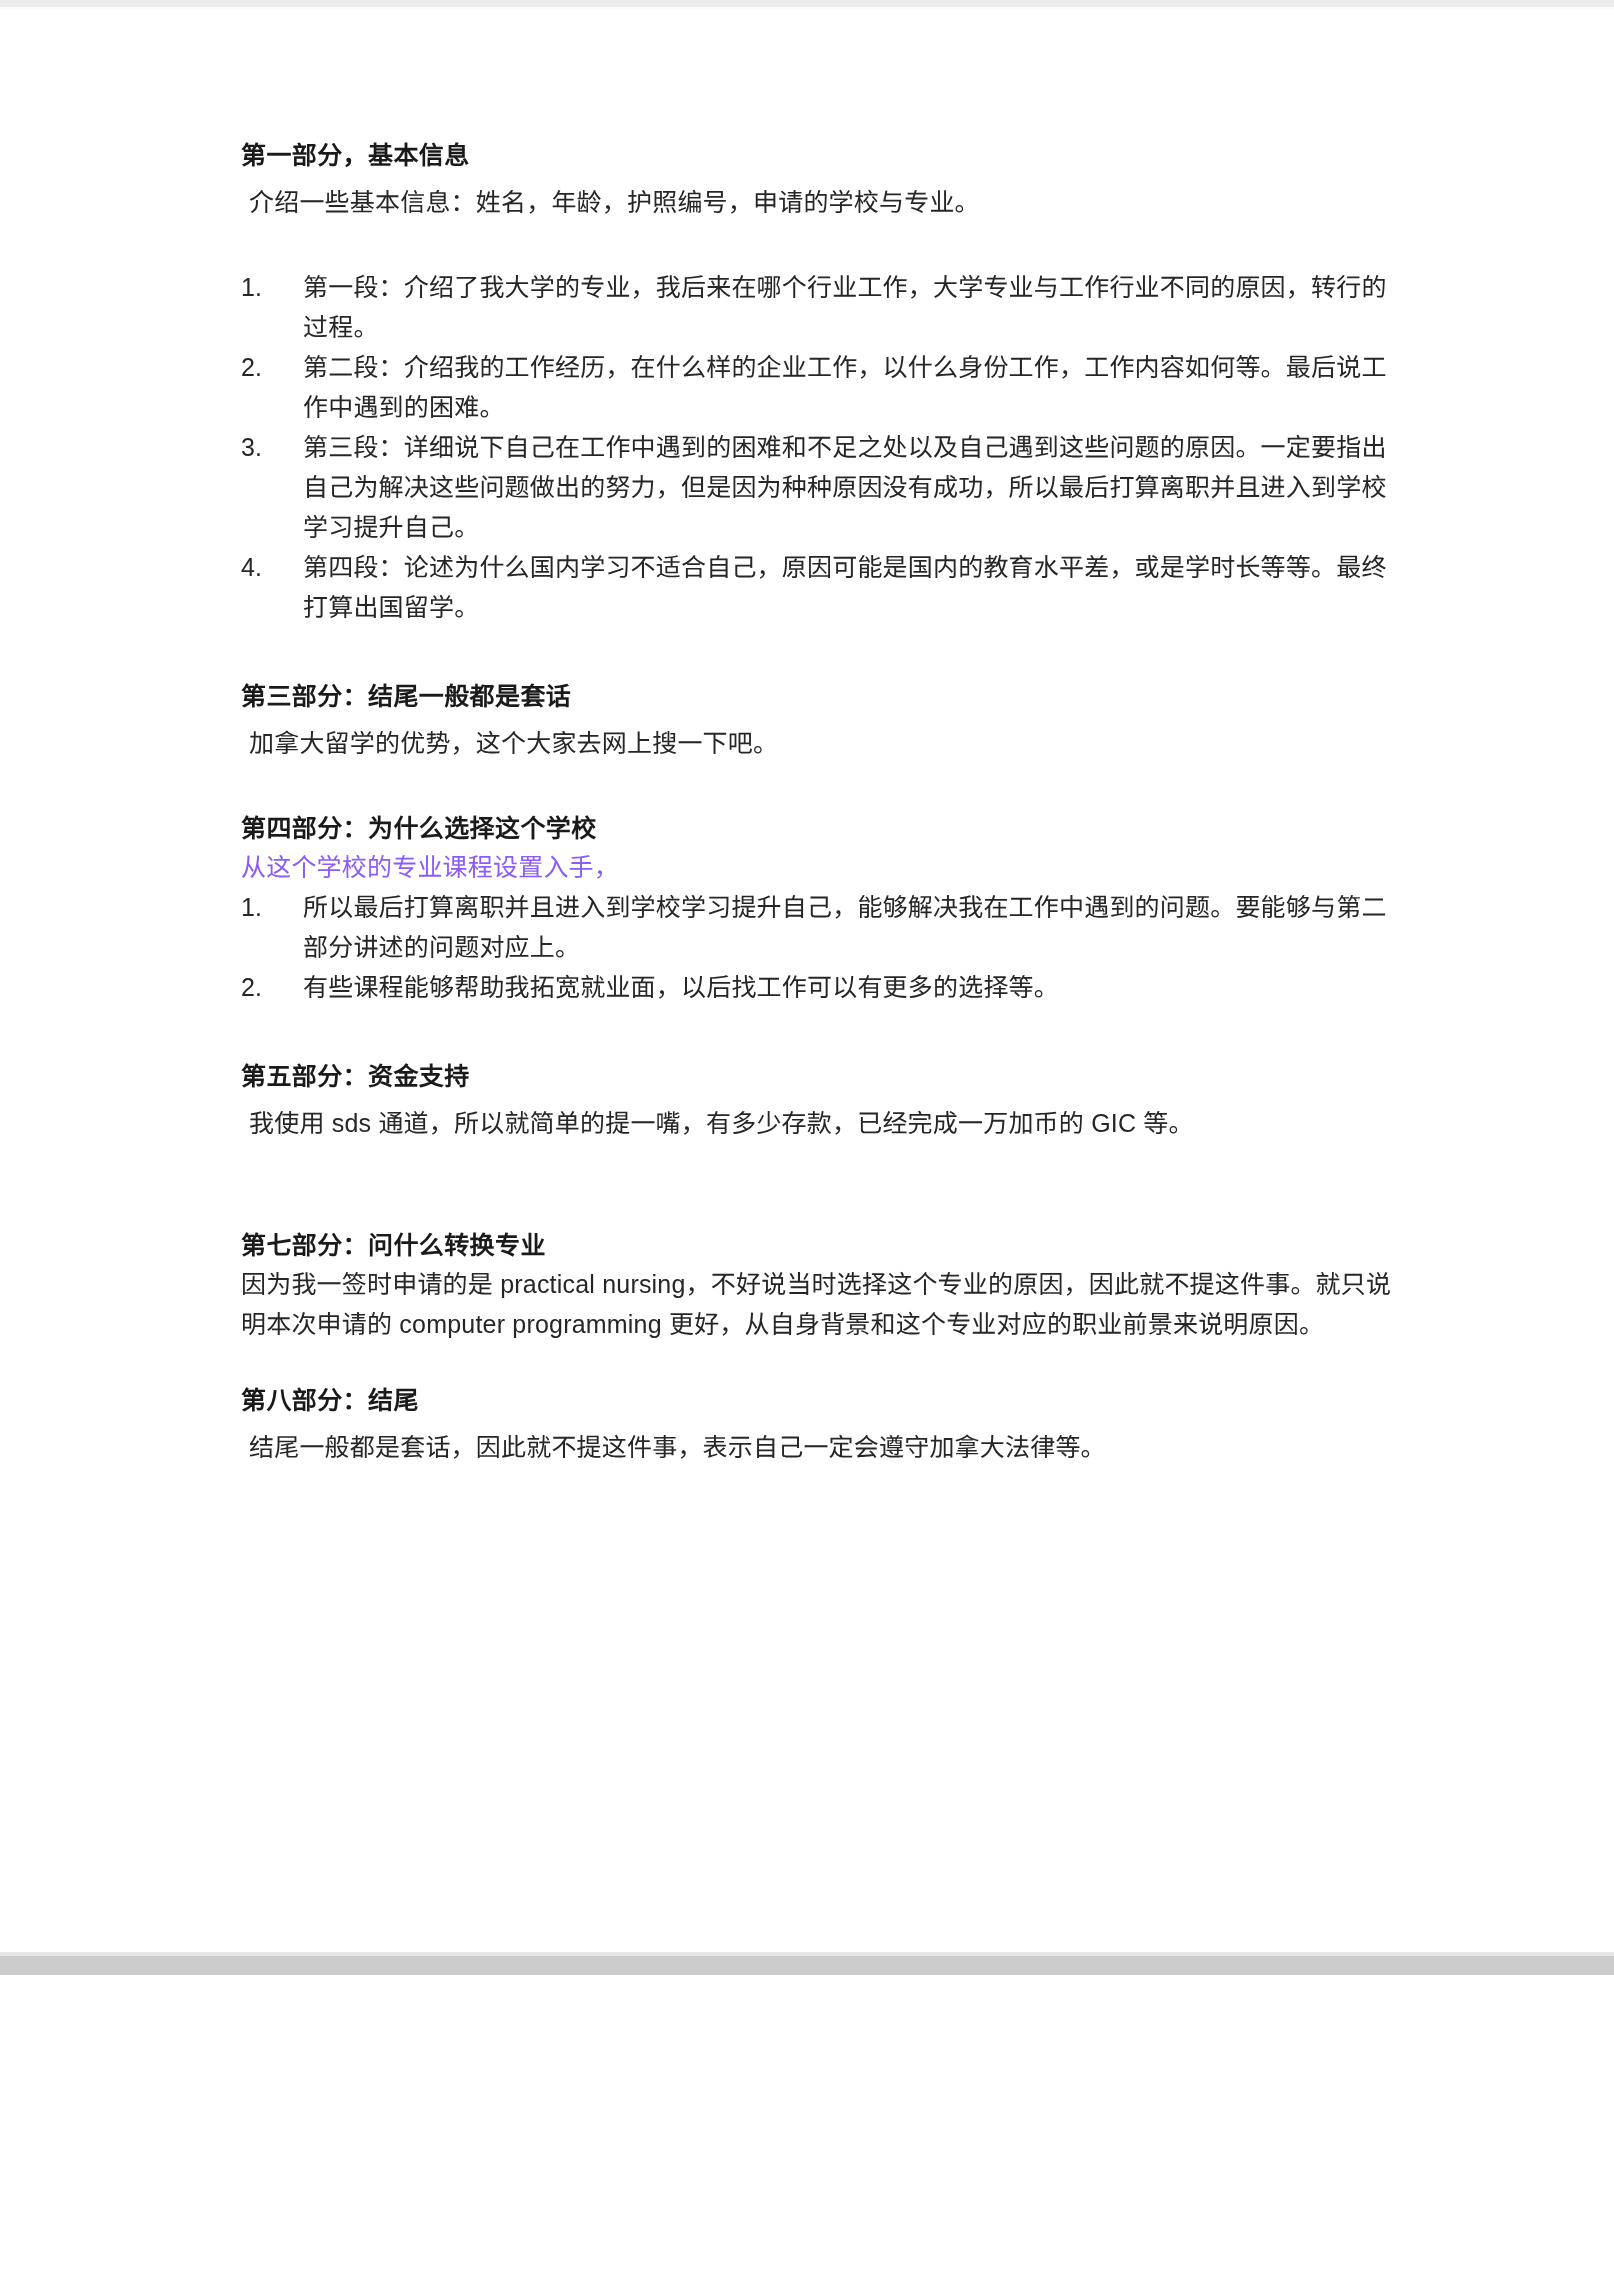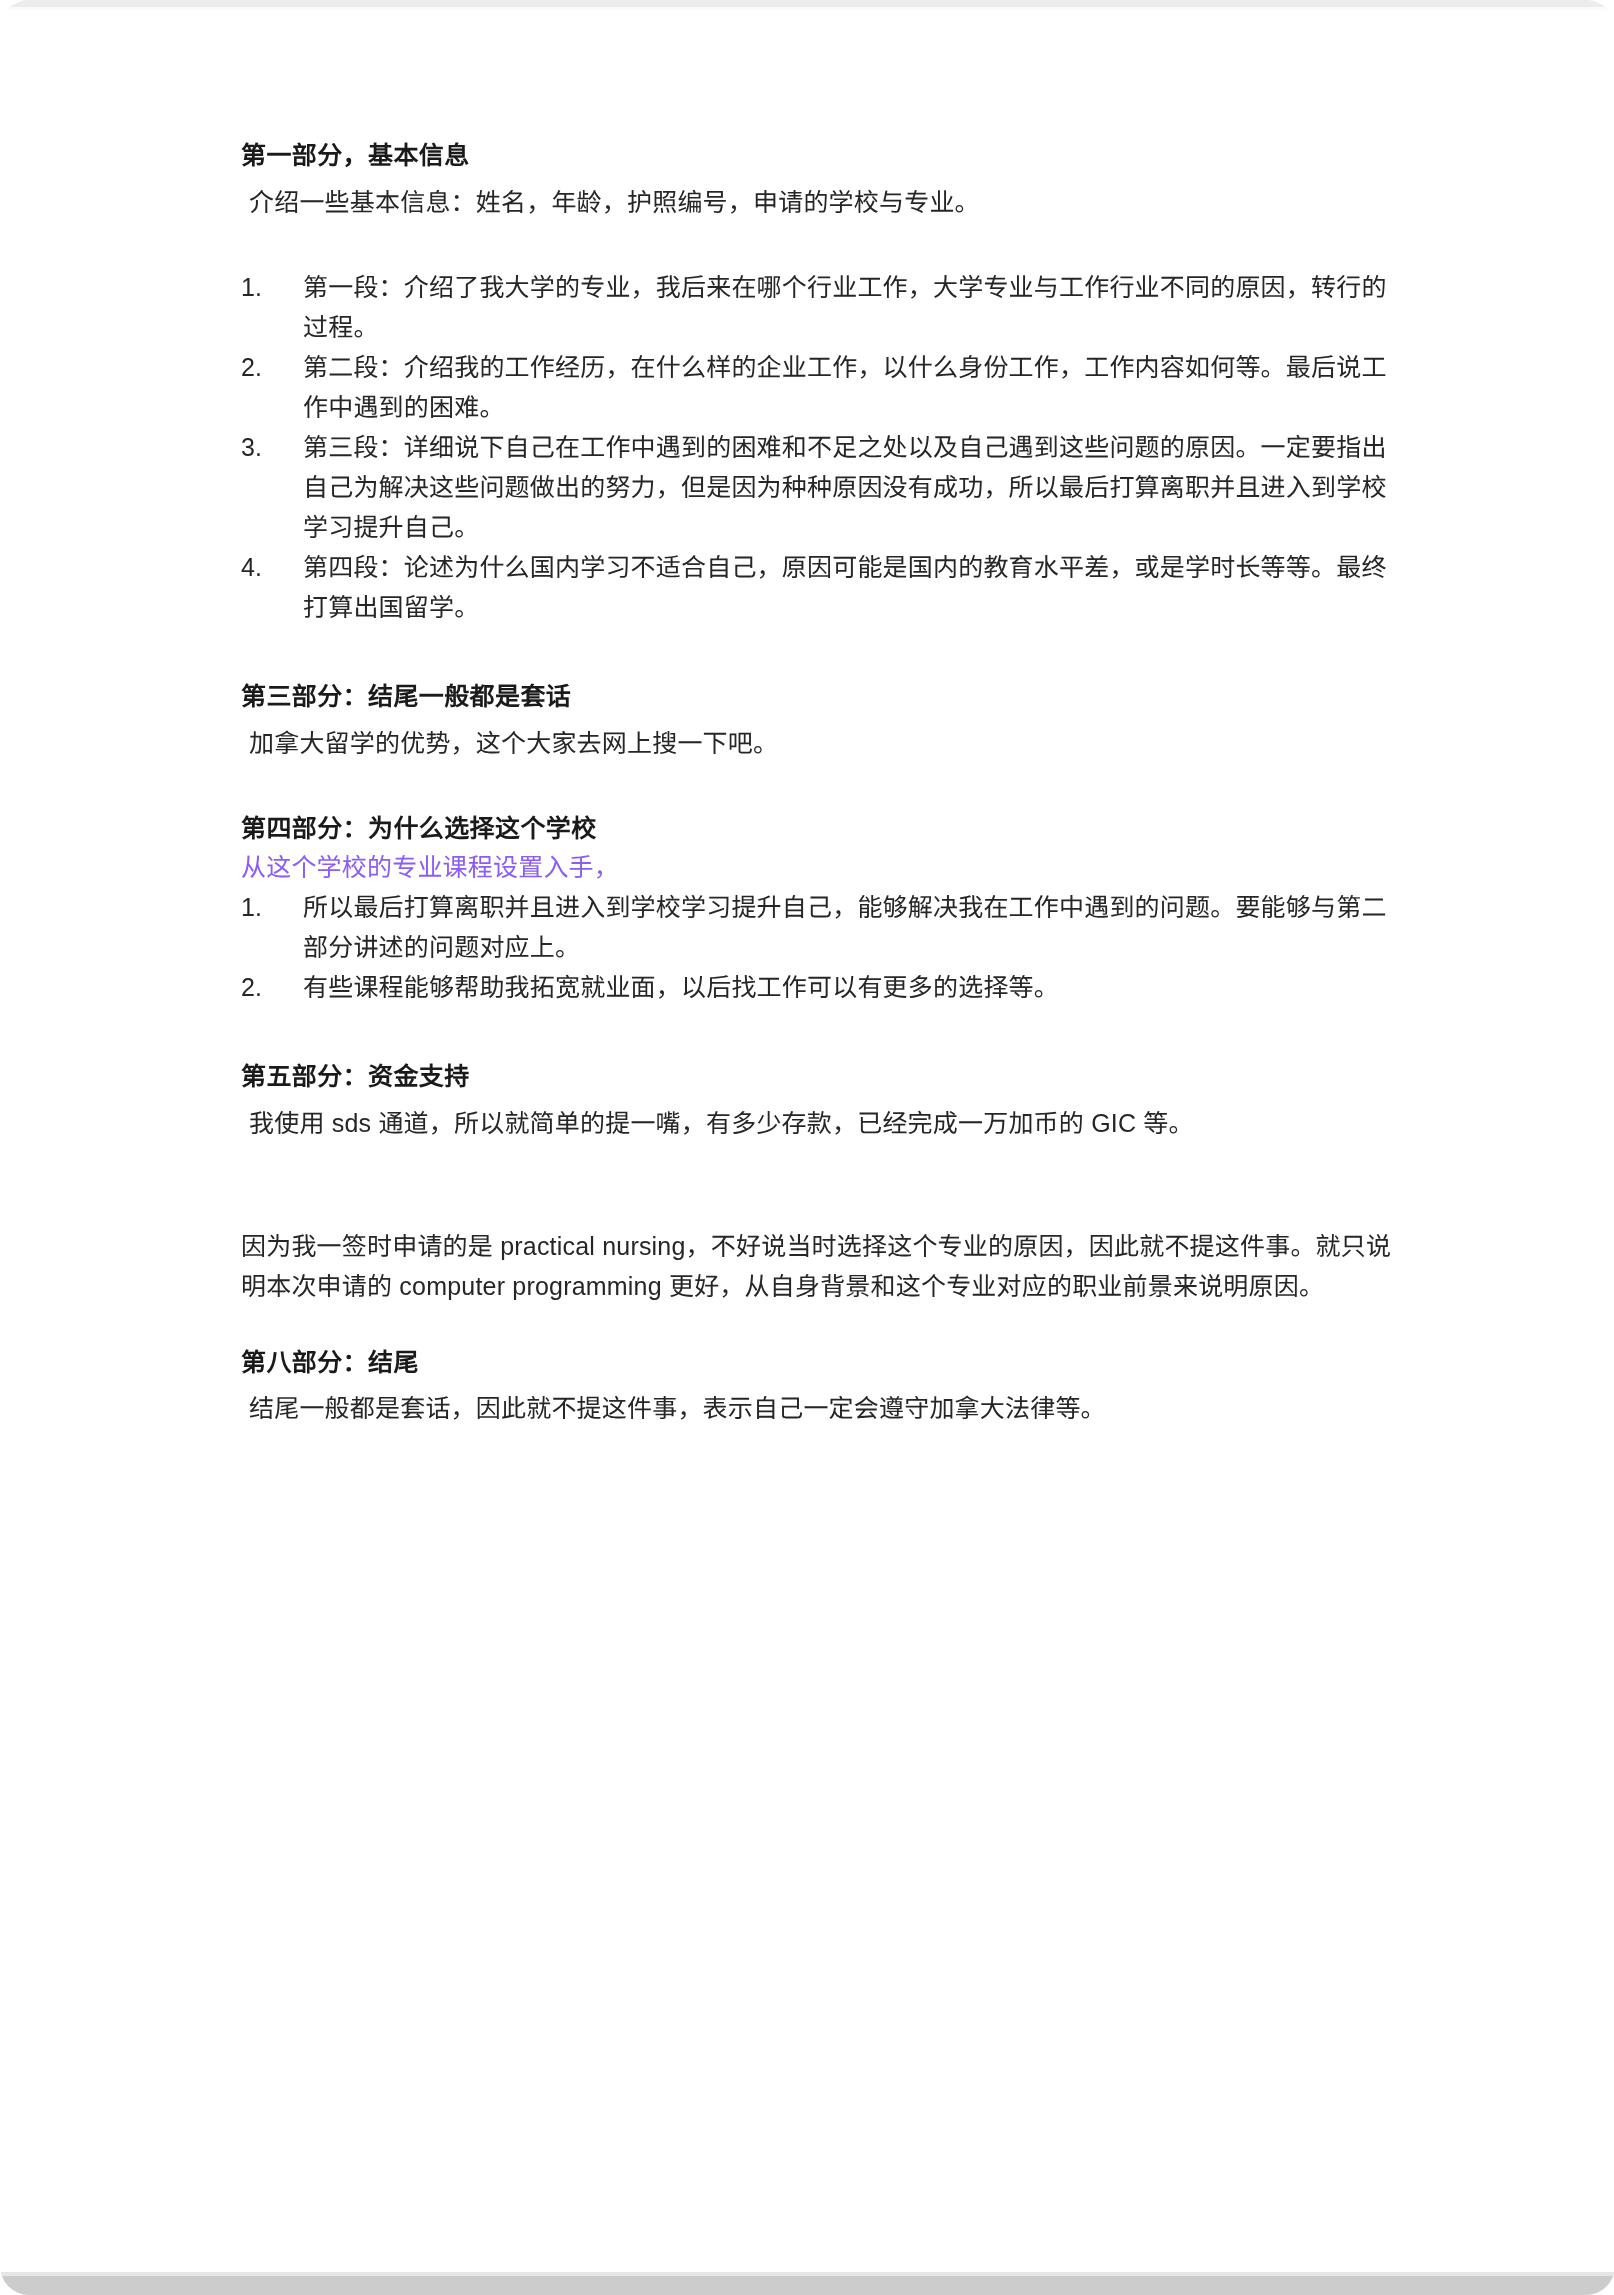--- a/index.html
+++ b/index.html
@@ -4,25 +4,24 @@
 <title>留学文书结构说明</title>
 <style>
   html, body {
     margin: 0;
     padding: 0;
     background: #ffffff;
   }
   .page {
     position: relative;
     width: 1615px;
-    height: 2295px;
+    height: 1975px;
     background: #ffffff;
     overflow: hidden;
     font-family: "Liberation Sans", "DejaVu Sans", sans-serif;
-    border-radius: 29px;
     -webkit-font-smoothing: antialiased;
   }
   
   .scan-band-top {
     position: absolute;
     left: 0; top: 0;
     width: 1615px; height: 7.3px;
     background: #ececec;
   }
   .scan-band-top-2 {
@@ -172,20 +171,21 @@
       <p class="sec-heading">第五部分：资金支持</p>
       <p class="body-line">我使用 sds 通道，所以就简单的提一嘴，有多少存款，已经完成一万加币的 GIC 等。</p>
     </div>
 
     <div class="gap-md"></div>
 
 
     <div class="gap-md"></div>
 
     <div>
+      <p class="sec-heading">第七部分：问什么转换专业</p>
       <p class="para">因为我一签时申请的是 practical nursing，不好说当时选择这个专业的原因，因此就不提这件事。就只说明本次申请的 computer programming 更好，从自身背景和这个专业对应的职业前景来说明原因。</p>
     </div>
 
     <div class="gap-md"></div>
 
     <div>
       <p class="sec-heading">第八部分：结尾</p>
       <p class="body-line">结尾一般都是套话，因此就不提这件事，表示自己一定会遵守加拿大法律等。</p>
     </div>
 

